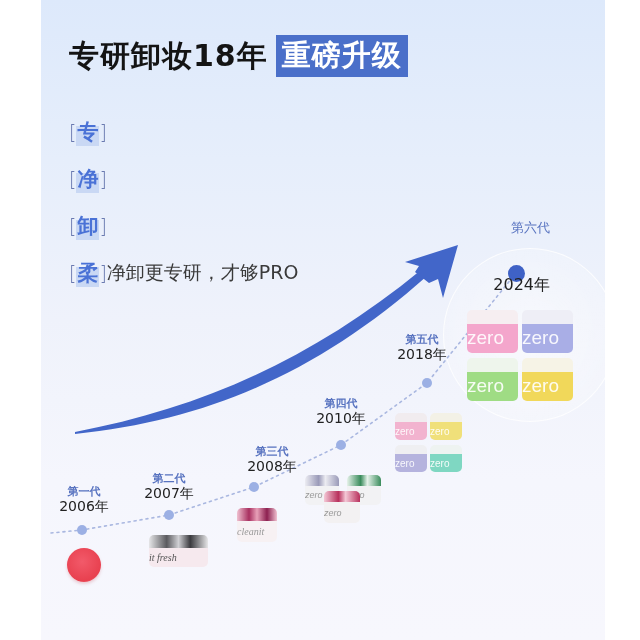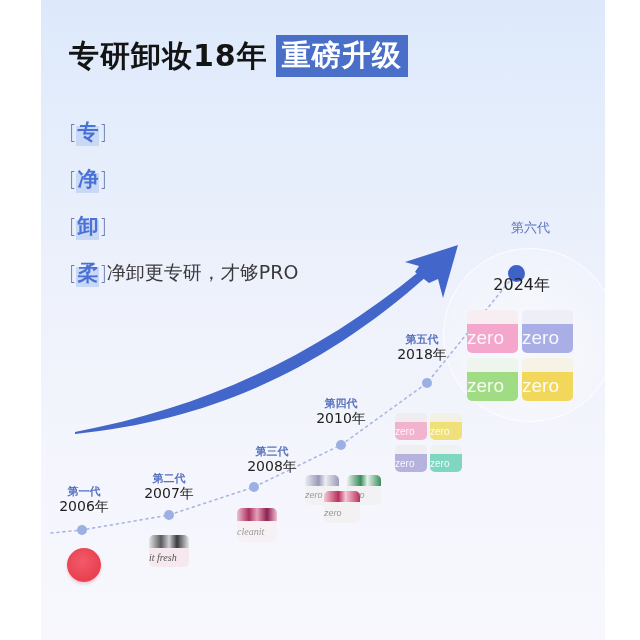--- a/index.html
+++ b/index.html
@@ -129,21 +129,21 @@
     <div class="name">第五代</div>
     <div class="year">2018年</div>
   </div>
   <div class="gen big" style="left:443px; top:219px; width:66px;text-align:right;">
     <div class="name">第六代</div>
     <div class="year">2024年</div>
   </div>
 
   <div style="position:absolute; left:26px; top:548px; width:34px; height:34px; border-radius:50%; background:radial-gradient(circle at 45% 40%, #f25a6a 0%, #e8404f 70%, #f7b8bf 100%); box-shadow:0 2px 3px rgba(200,80,90,0.25);"></div>
 
-  <div class="jar" style="left:108px; top:535px; width:40px; height:32px;">
+  <div class="jar" style="left:108px; top:535px; width:59px; height:32px;">
     <div class="lid" style="height:40%; background:linear-gradient(90deg,#e6e6e8,#5a5a5e 30%,#d0d0d4 50%,#3a3a3e 70%,#e6e6e8);"></div>
     <div class="body" style="top:40%; background:#f6e9ee; color:#555; font-size:10px; font-style:italic; font-family:'Liberation Serif',serif;">
         <span>it fresh</span>
       </div>
   </div>
 
   <div class="jar" style="left:196px; top:508px; width:40px; height:34px;">
     <div class="lid" style="height:38%; background:linear-gradient(90deg,#f0c0d0,#a83060 30%,#e8a0b8 50%,#8c2050 75%,#f0c0d0);"></div>
     <div class="body" style="top:38%; background:#f7f1f3; color:#999; font-size:10px; font-style:italic; font-family:'Liberation Serif',serif;">
         <span>cleanit</span>

